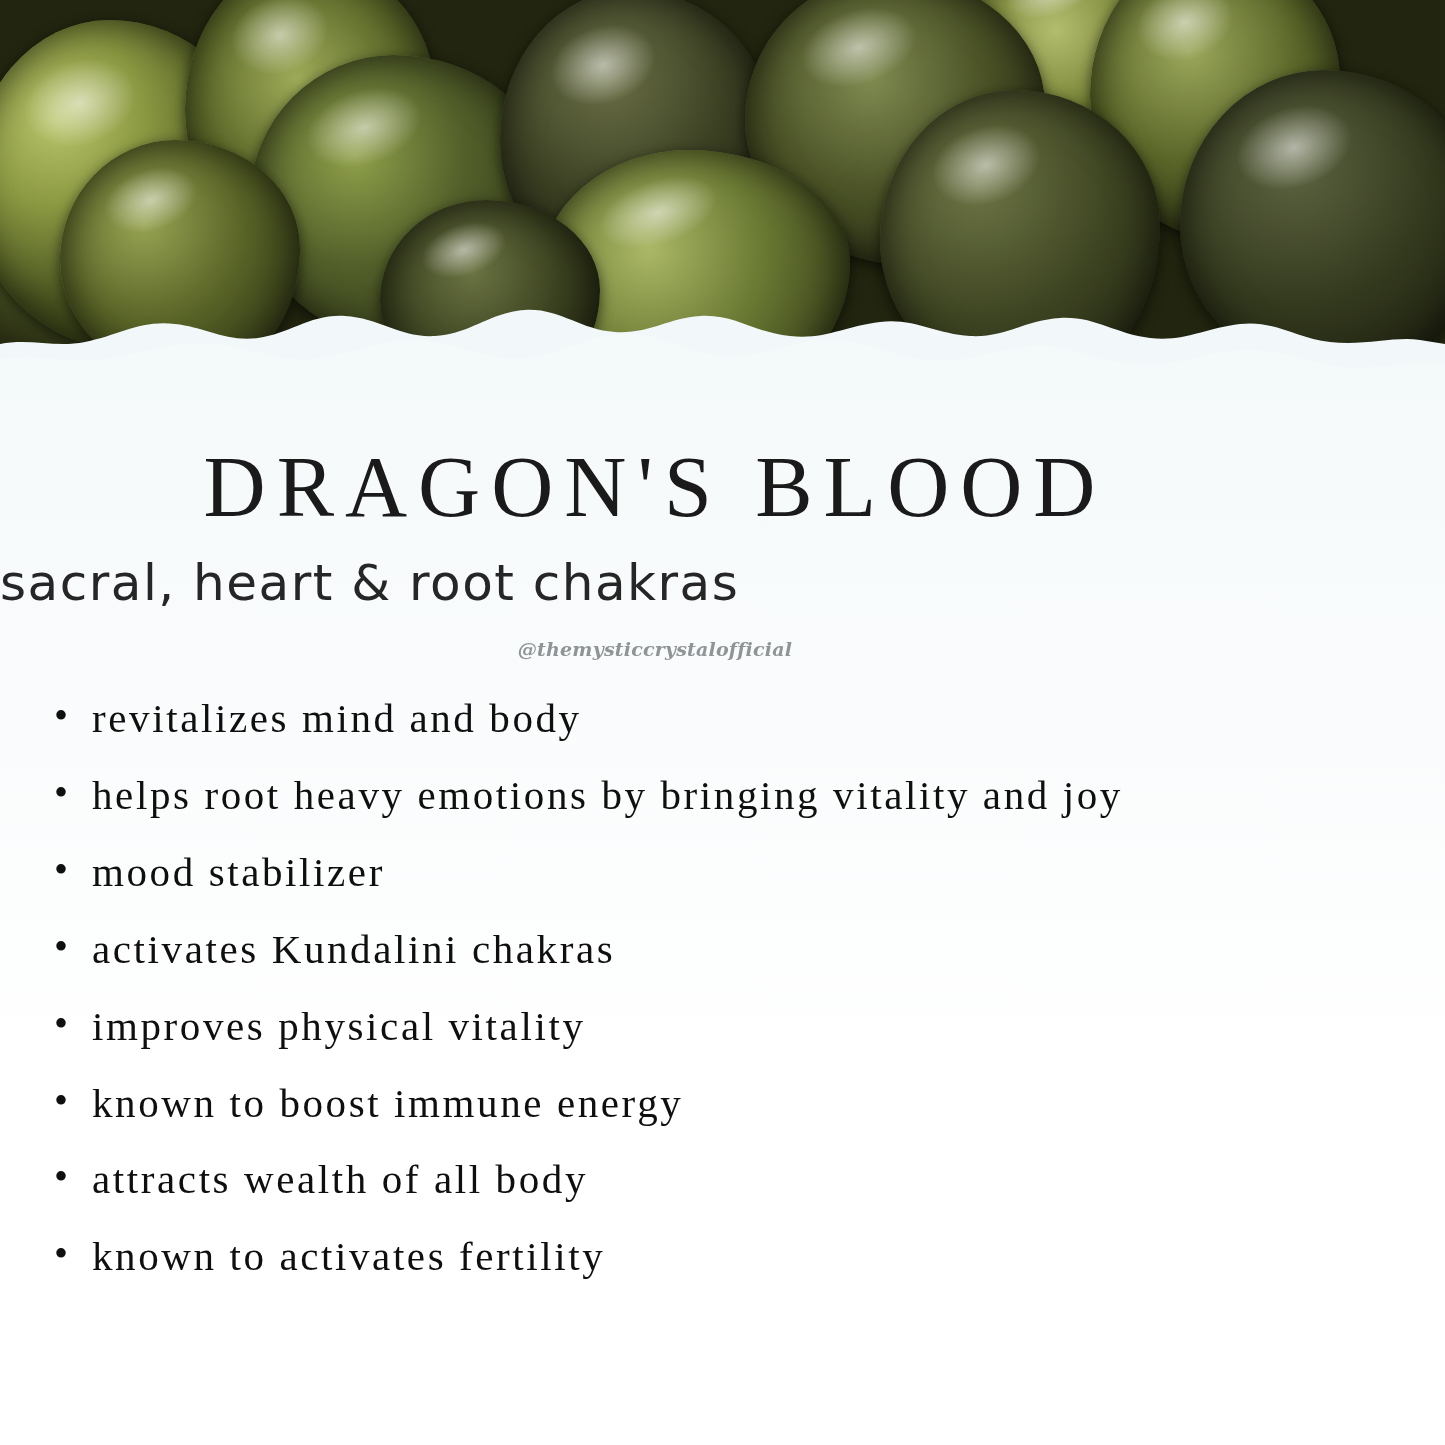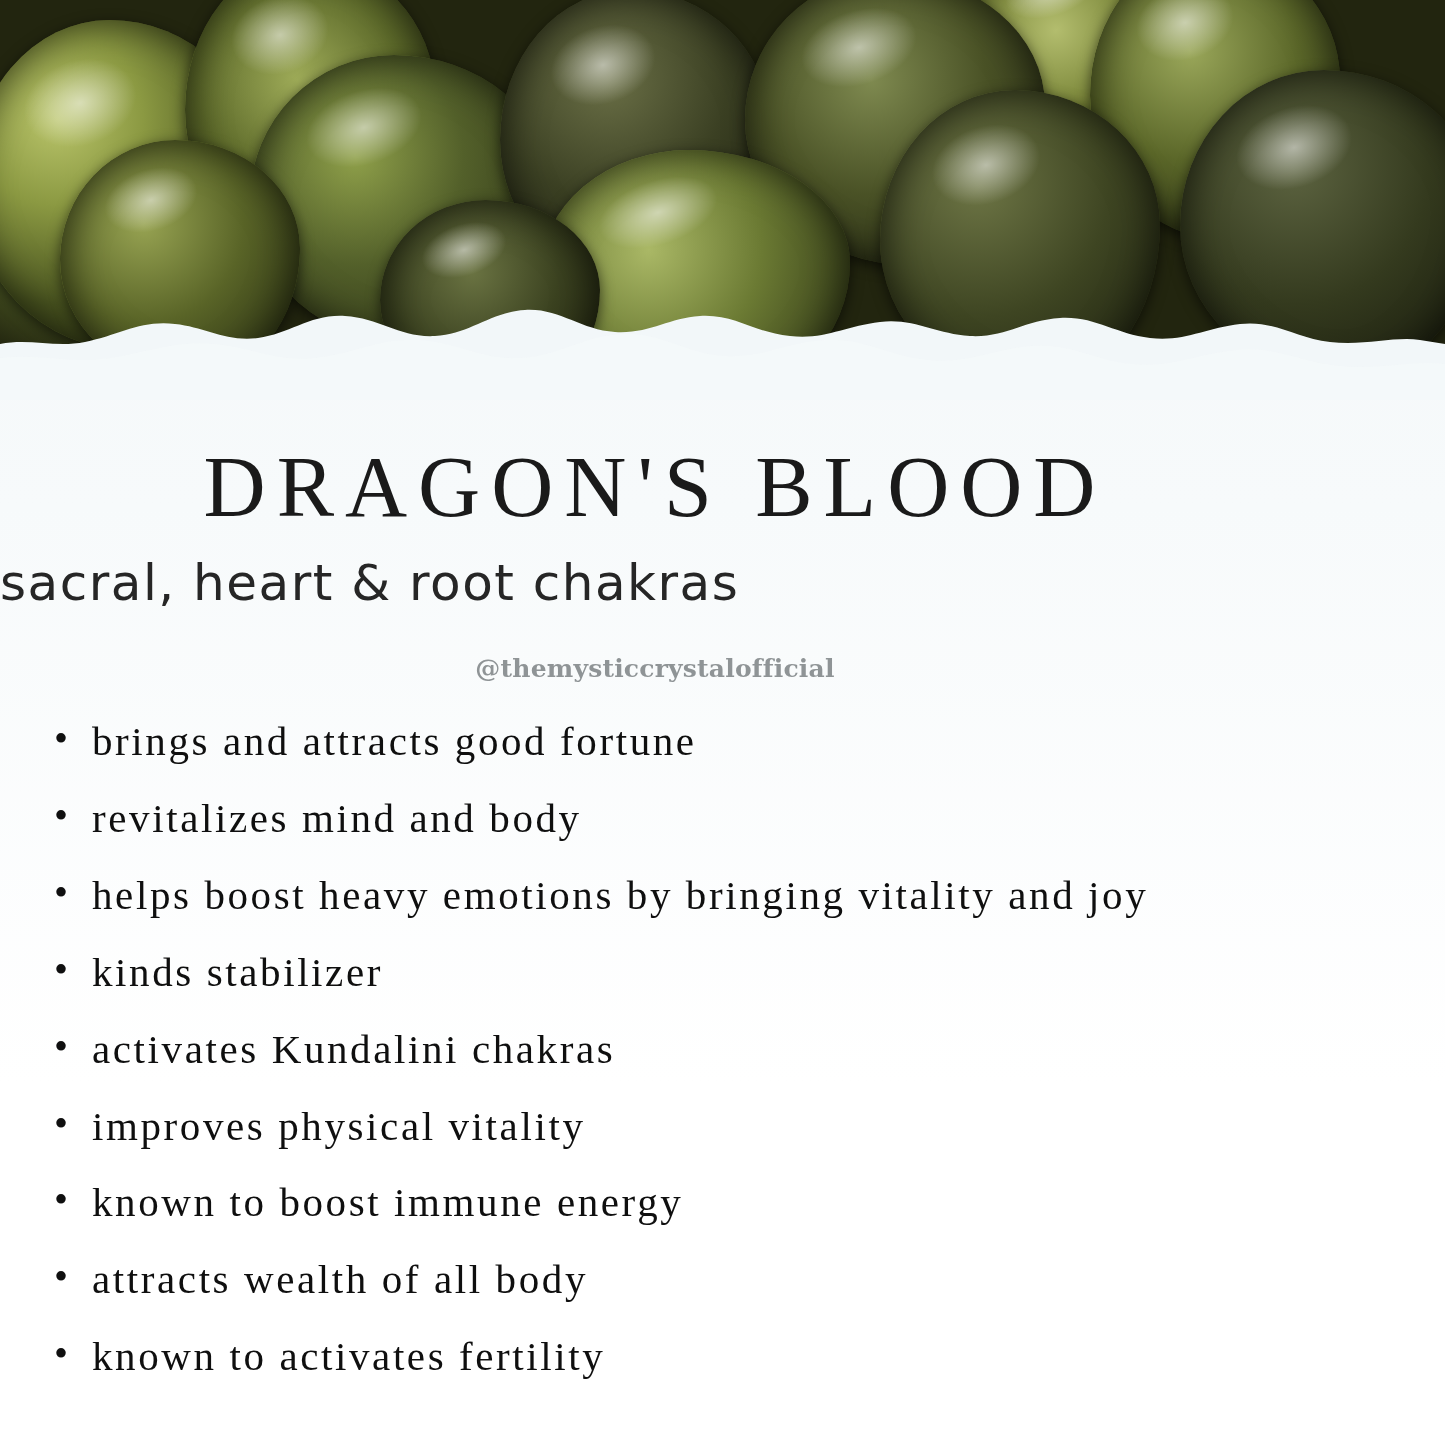--- a/index.html
+++ b/index.html
@@ -170,27 +170,28 @@
     text-align: left;
     font-family: "DejaVu Sans", sans-serif;
     font-weight: 400;
     font-size: 50px;
     letter-spacing: 1.5px;
     color: #262626;
     line-height: 1;
   }
 
   .handle {
-    margin: 46px 0 0 0;
+    margin: 30px 0 0 0;
     text-align: center;
     font-family: "DejaVu Serif", serif;
     font-weight: 700;
-    font-size: 25px;
+    font-size: 19px;
     letter-spacing: 0.2px;
     color: #8f9496;
+    font-style: italic;
   }
 
   .bullets {
     list-style: none;
     margin: 36px 0 0 0;
     padding: 0 20px 0 48px;
   }
   .bullets li {
     position: relative;
     font-family: "Liberation Serif", serif;
@@ -236,24 +237,23 @@
       <path d="M0,150 L0,106 C40,101 70,112 110,106 C150,100 175,88 215,92 C255,96 275,110 315,106 C355,102 378,86 418,88 C458,90 480,108 520,106 C560,104 582,84 622,82 C662,80 685,102 725,104 C765,106 785,90 825,88 C865,86 888,104 928,108 C968,112 990,98 1030,94 C1070,90 1092,108 1132,112 C1172,116 1196,102 1236,98 C1276,94 1300,110 1340,114 C1380,118 1412,108 1445,112 L1445,150 Z" fill="#f4f8fa" opacity="0.9"></path>
     </svg>
   </div>
 
   <div class="content">
     <h1 class="title">DRAGON'S BLOOD</h1>
     <div class="subtitle">sacral, heart &amp; root chakras</div>
     <div class="handle">@themysticcrystalofficial</div>
 
     <ul class="bullets">
-      <li>brings and attracts good fortune</li>
       <li>revitalizes mind and body</li>
-      <li>helps boost heavy emotions by bringing vitality and joy</li>
-      <li>kinds stabilizer</li>
+      <li>helps root heavy emotions by bringing vitality and joy</li>
+      <li>mood stabilizer</li>
       <li>activates Kundalini chakras</li>
       <li>improves physical vitality</li>
       <li>known to boost immune energy</li>
       <li>attracts wealth of all body</li>
       <li>known to activates fertility</li>
     </ul>
   </div>
 
 </div>
 

